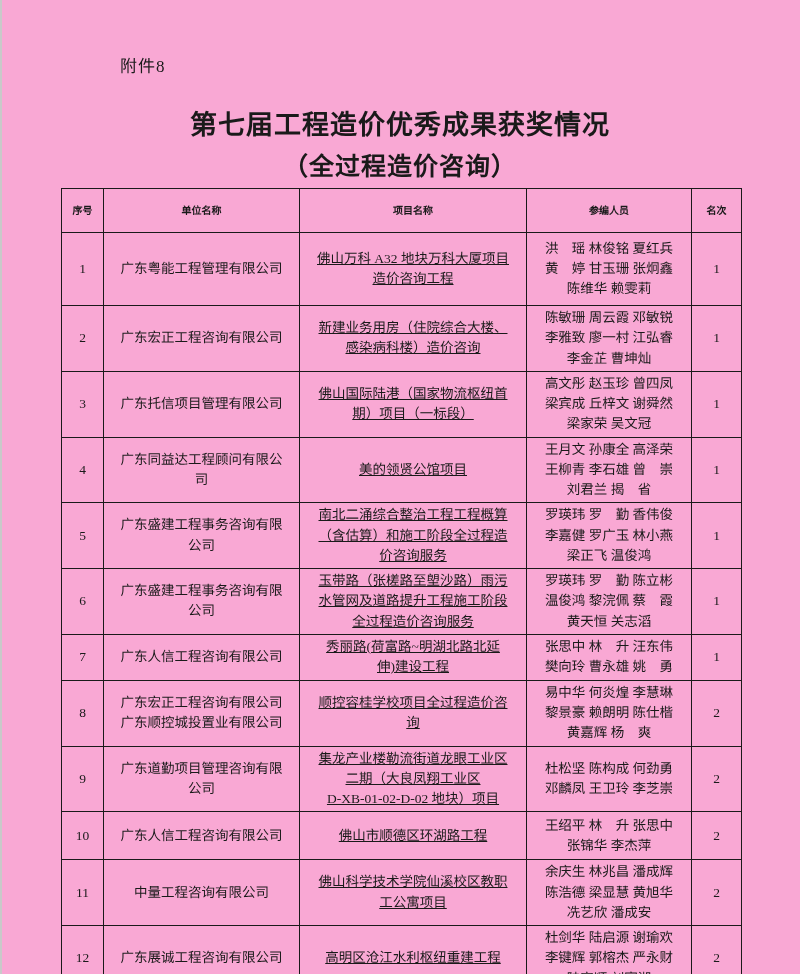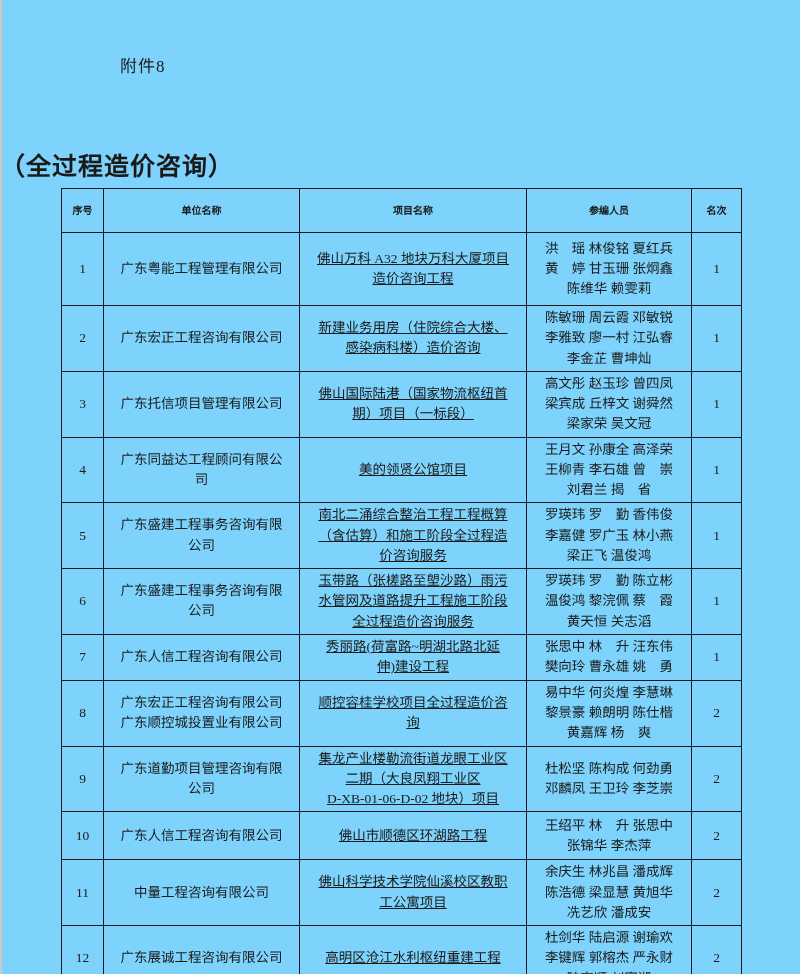--- a/index.html
+++ b/index.html
@@ -5,21 +5,21 @@
   html, body {
     margin: 0;
     padding: 0;
     background: #e9e9e9;
   }
   .page {
     position: relative;
     width: 800px;
     height: 974px;
     margin: 0 auto;
-    background: #7dd3fc;
+    background: #f9a8d4;
     color: #1a1a1a;
     font-family: "Liberation Serif", "DejaVu Serif", serif;
     overflow: hidden;
     box-shadow: inset 2px 0 0 #c9c9c9;
   }
   .attachment-label {
     position: absolute;
     left: 120px;
     top: 52px;
     font-size: 17px;
@@ -33,21 +33,21 @@
     text-align: center;
     font-size: 27px;
     font-weight: bold;
     letter-spacing: 1px;
   }
   .doc-subtitle {
     position: absolute;
     left: 0;
     top: 146px;
     width: 800px;
-    text-align: left;
+    text-align: center;
     font-size: 25px;
     font-weight: bold;
     letter-spacing: 1px;
   }
   table.award-table {
     position: absolute;
     left: 61px;
     top: 188px;
     width: 680px;
     border-collapse: collapse;
@@ -70,20 +70,21 @@
   }
   td.cell-project { line-height: 1.55; text-decoration: underline; }
   td.cell-participants { line-height: 1.55; margin-left: 21px; }
 </style>
 </head>
 <body>
 
 <div class="page">
 
   <div class="attachment-label">附件8</div>
+  <div class="doc-title">第七届工程造价优秀成果获奖情况</div>
   <div class="doc-subtitle">（全过程造价咨询）</div>
 
   <table class="award-table">
     <colgroup>
       <col style="width:42px">
       <col style="width:196px">
       <col style="width:227px">
       <col style="width:165px">
       <col style="width:50px">
     </colgroup>
@@ -180,21 +181,21 @@
 黎景豪  赖朗明  陈仕楷
 黄嘉辉  杨　爽</td>
         <td class="cell-rank">2</td>
       </tr>
       <tr style="height:65px">
         <td class="cell-seq">9</td>
         <td class="cell-unit">广东道勤项目管理咨询有限
 公司</td>
         <td class="cell-project">集龙产业楼勒流街道龙眼工业区
 二期（大良凤翔工业区
-D-XB-01-06-D-02 地块）项目</td>
+D-XB-01-02-D-02 地块）项目</td>
         <td class="cell-participants">杜松坚  陈构成  何劲勇
 邓麟凤  王卫玲  李芝崇</td>
         <td class="cell-rank">2</td>
       </tr>
       <tr style="height:48px">
         <td class="cell-seq">10</td>
         <td class="cell-unit">广东人信工程咨询有限公司</td>
         <td class="cell-project">佛山市顺德区环湖路工程</td>
         <td class="cell-participants">王绍平  林　升  张思中
 张锦华  李杰萍</td>

